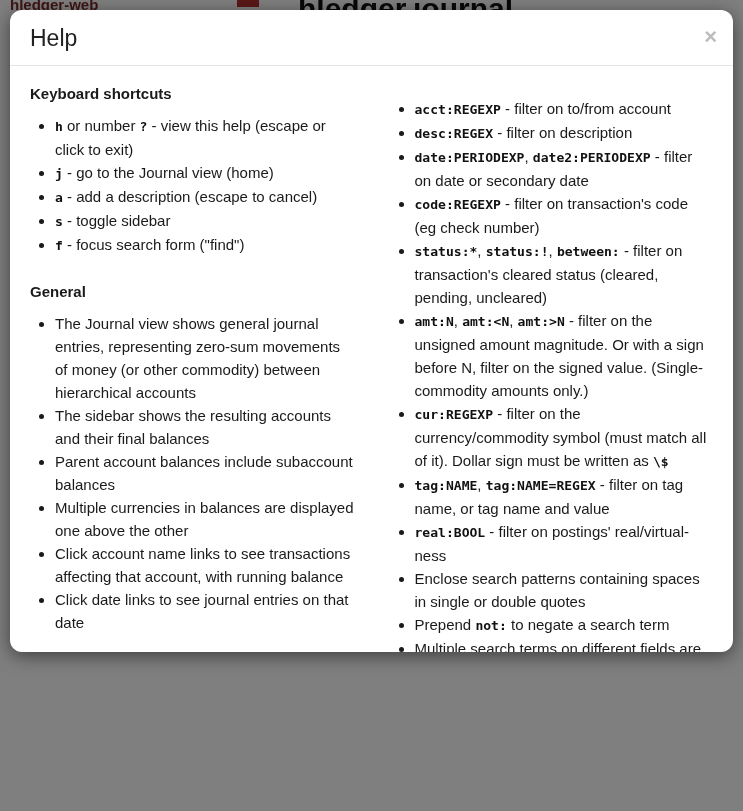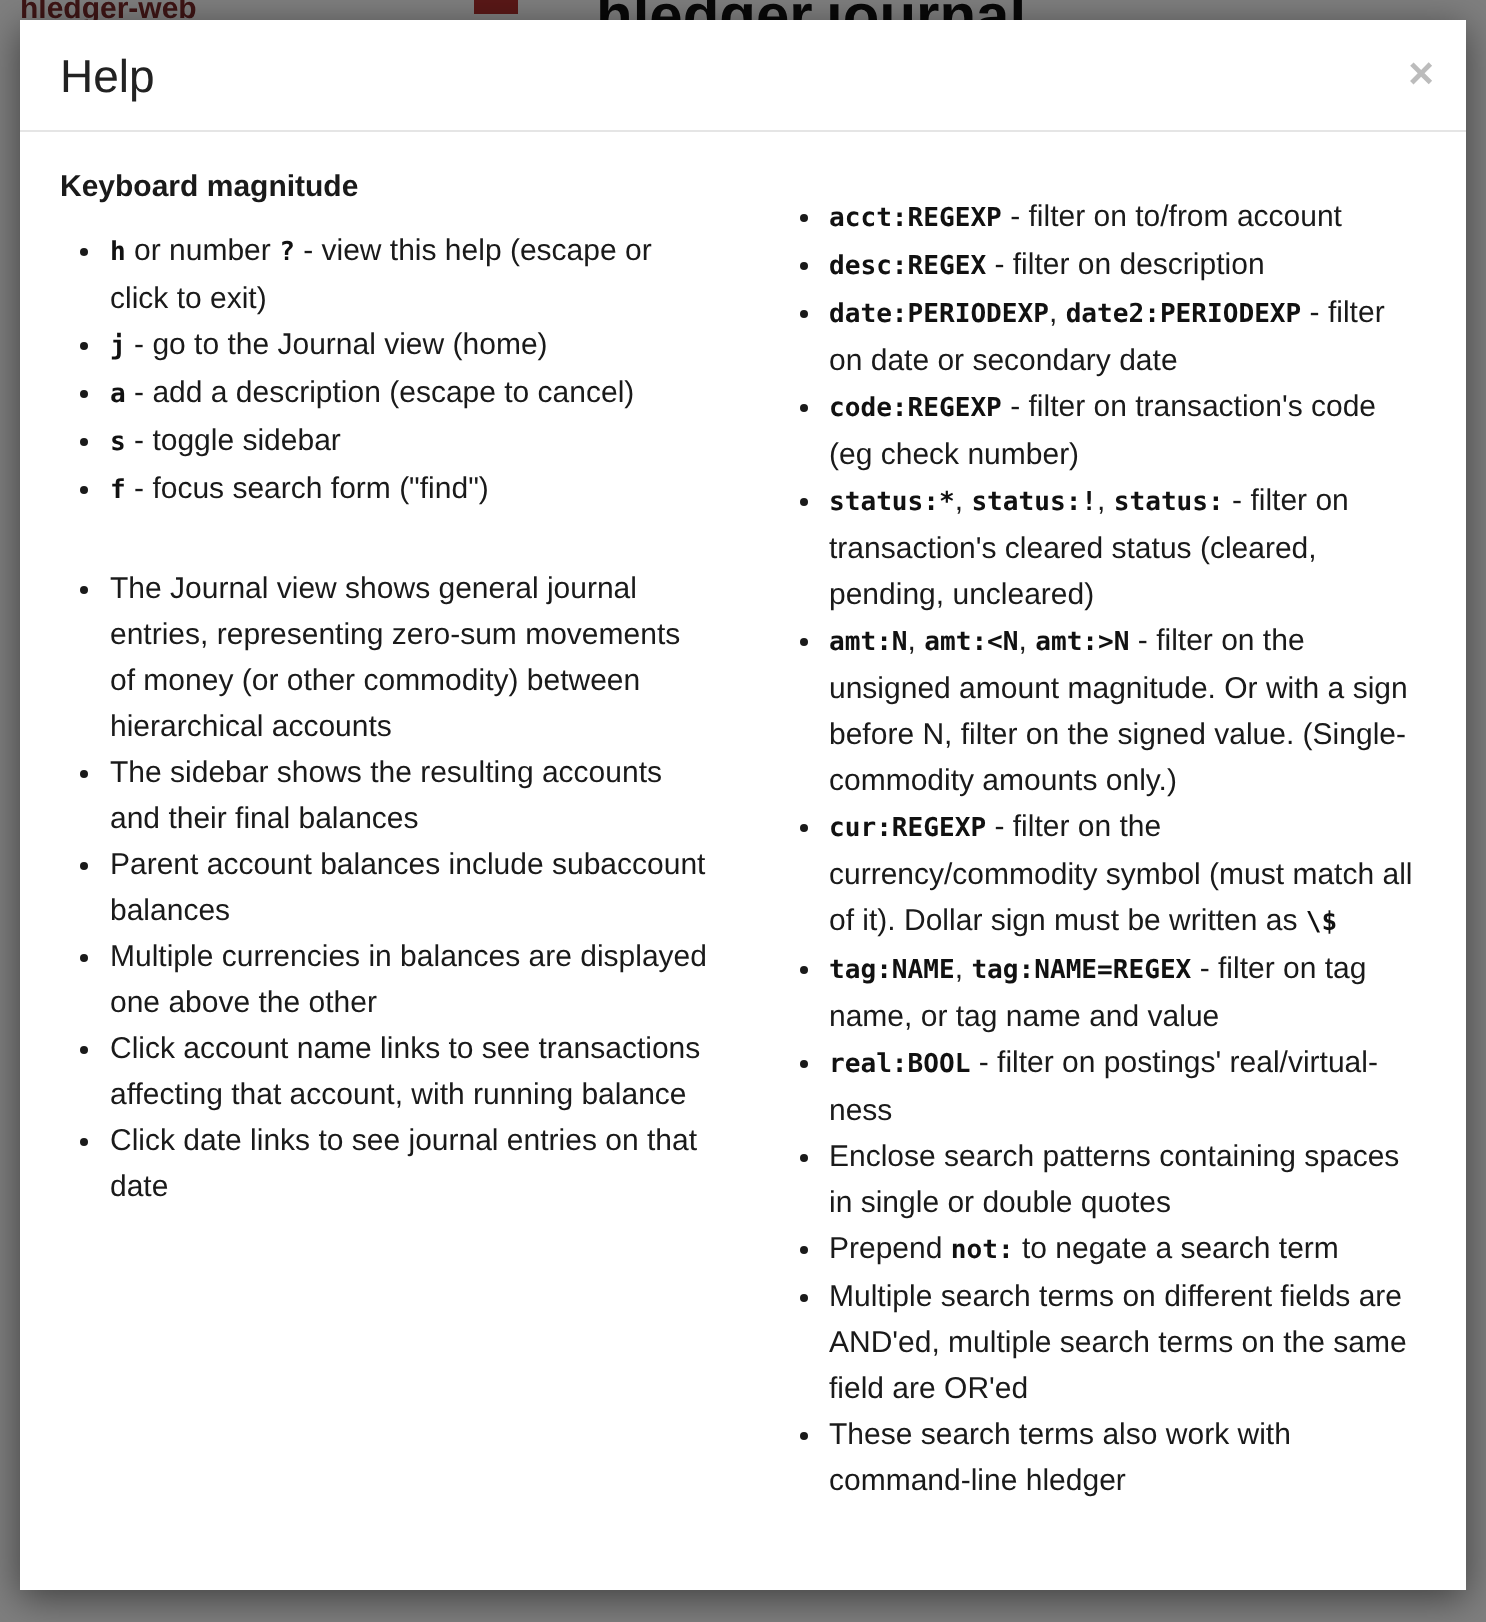--- a/index.html
+++ b/index.html
@@ -52,23 +52,23 @@
     inset: 0;
     background: rgba(0,0,0,0.5);
     z-index: 1;
   }
   
   .modal {
     position: absolute;
     top: 10px;
     left: 10px;
     width: 723px;
-    height: 785px;
+    height: 642px;
     background: #ffffff;
-    border-radius: 0;
+    border-radius: 12px;
     box-shadow: 0 4px 18px rgba(0,0,0,0.5);
     z-index: 2;
     overflow: hidden;
     box-sizing: border-box;
   }
   .modal-header {
     display: flex;
     align-items: flex-start;
     padding: 16px 16px 14px 20px;
     border-bottom: 1px solid #e5e5e5;
@@ -133,44 +133,45 @@
 
 <div class="backdrop"></div>
 
 <div class="modal">
   <div class="modal-header">
     <h2 class="modal-title">Help</h2>
     <button class="close-btn">×</button>
   </div>
   <div class="modal-body">
     <div class="col-left">
-      <h4 class="section-heading">Keyboard magnitude</h4>
+      <h4 class="section-heading">Keyboard shortcuts</h4>
       <ul class="help-list">
           <li><code>h</code><span> or number </span><code>?</code><span> - view this help (escape or click to exit)</span></li>
           <li><code>j</code><span> - go to the Journal view (home)</span></li>
           <li><code>a</code><span> - add a description (escape to cancel)</span></li>
           <li><code>s</code><span> - toggle sidebar</span></li>
           <li><code>f</code><span> - focus search form ("find")</span></li>
         </ul>
+      <h4 class="section-heading">General</h4>
       <ul class="help-list">
           <li><span>The Journal view shows general journal entries, representing zero-sum movements of money (or other commodity) between hierarchical accounts</span></li>
           <li><span>The sidebar shows the resulting accounts and their final balances</span></li>
           <li><span>Parent account balances include subaccount balances</span></li>
           <li><span>Multiple currencies in balances are displayed one above the other</span></li>
           <li><span>Click account name links to see transactions affecting that account, with running balance</span></li>
           <li><span>Click date links to see journal entries on that date</span></li>
         </ul>
     </div>
     <div class="col-right">
       <ul class="help-list">
           <li><code>acct:REGEXP</code><span> - filter on to/from account</span></li>
           <li><code>desc:REGEX</code><span> - filter on description</span></li>
           <li><code>date:PERIODEXP</code><span>, </span><code>date2:PERIODEXP</code><span> - filter on date or secondary date</span></li>
           <li><code>code:REGEXP</code><span> - filter on transaction's code (eg check number)</span></li>
-          <li><code>status:*</code><span>, </span><code>status:!</code><span>, </span><code>status:</code><span> - filter on transaction's cleared status (cleared, pending, uncleared)</span></li>
+          <li><code>status:*</code><span>, </span><code>status:!</code><span>, </span><code>between:</code><span> - filter on transaction's cleared status (cleared, pending, uncleared)</span></li>
           <li><code>amt:N</code><span>, </span><code>amt:&lt;N</code><span>, </span><code>amt:&gt;N</code><span> - filter on the unsigned amount magnitude. Or with a sign before N, filter on the signed value. (Single-commodity amounts only.)</span></li>
           <li><code>cur:REGEXP</code><span> - filter on the currency/commodity symbol (must match all of it). Dollar sign must be written as </span><code>\$</code></li>
           <li><code>tag:NAME</code><span>, </span><code>tag:NAME=REGEX</code><span> - filter on tag name, or tag name and value</span></li>
           <li><code>real:BOOL</code><span> - filter on postings' real/virtual-ness</span></li>
           <li><span>Enclose search patterns containing spaces in single or double quotes</span></li>
           <li><span>Prepend </span><code>not:</code><span> to negate a search term</span></li>
           <li><span>Multiple search terms on different fields are AND'ed, multiple search terms on the same field are OR'ed</span></li>
           <li><span>These search terms also work with command-line hledger</span></li>
         </ul>
     </div>

